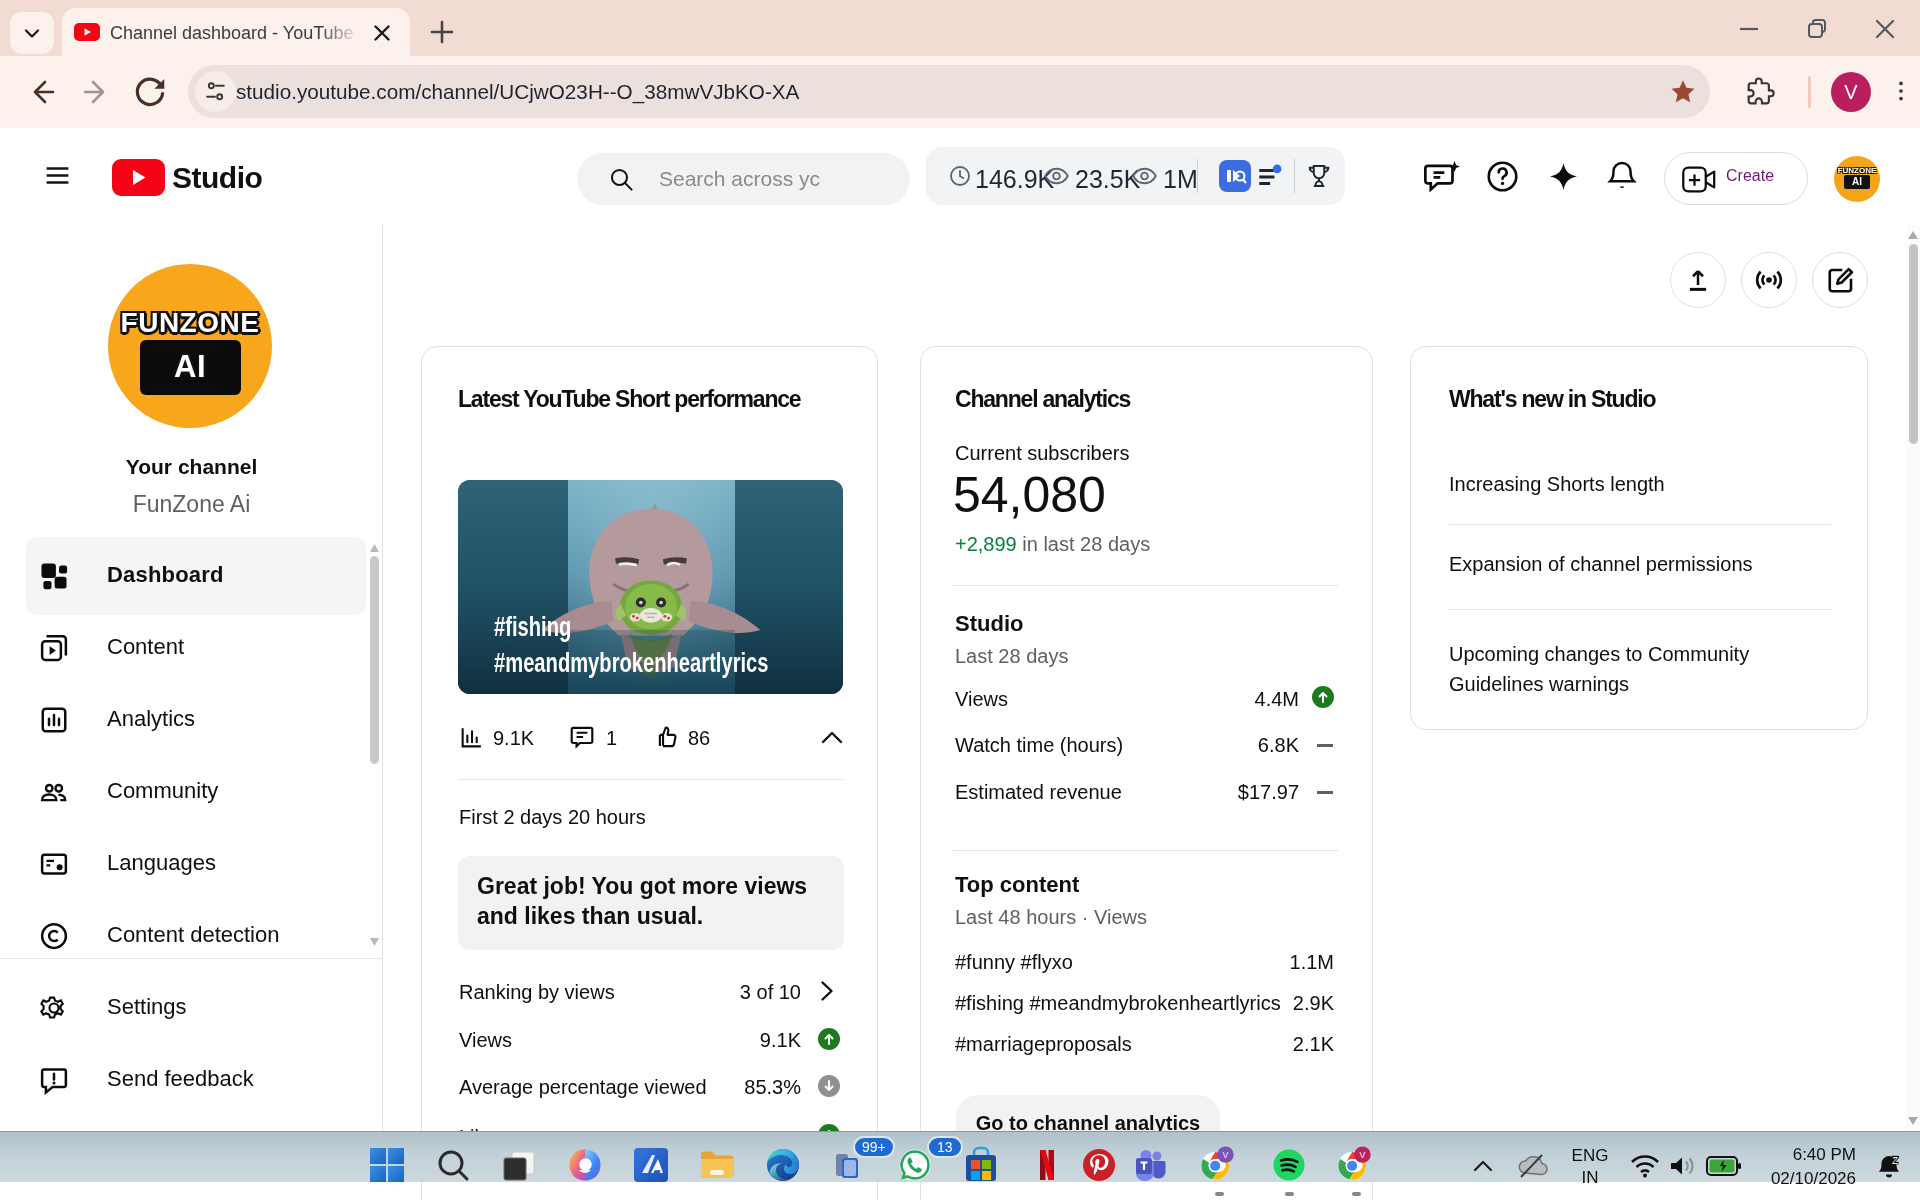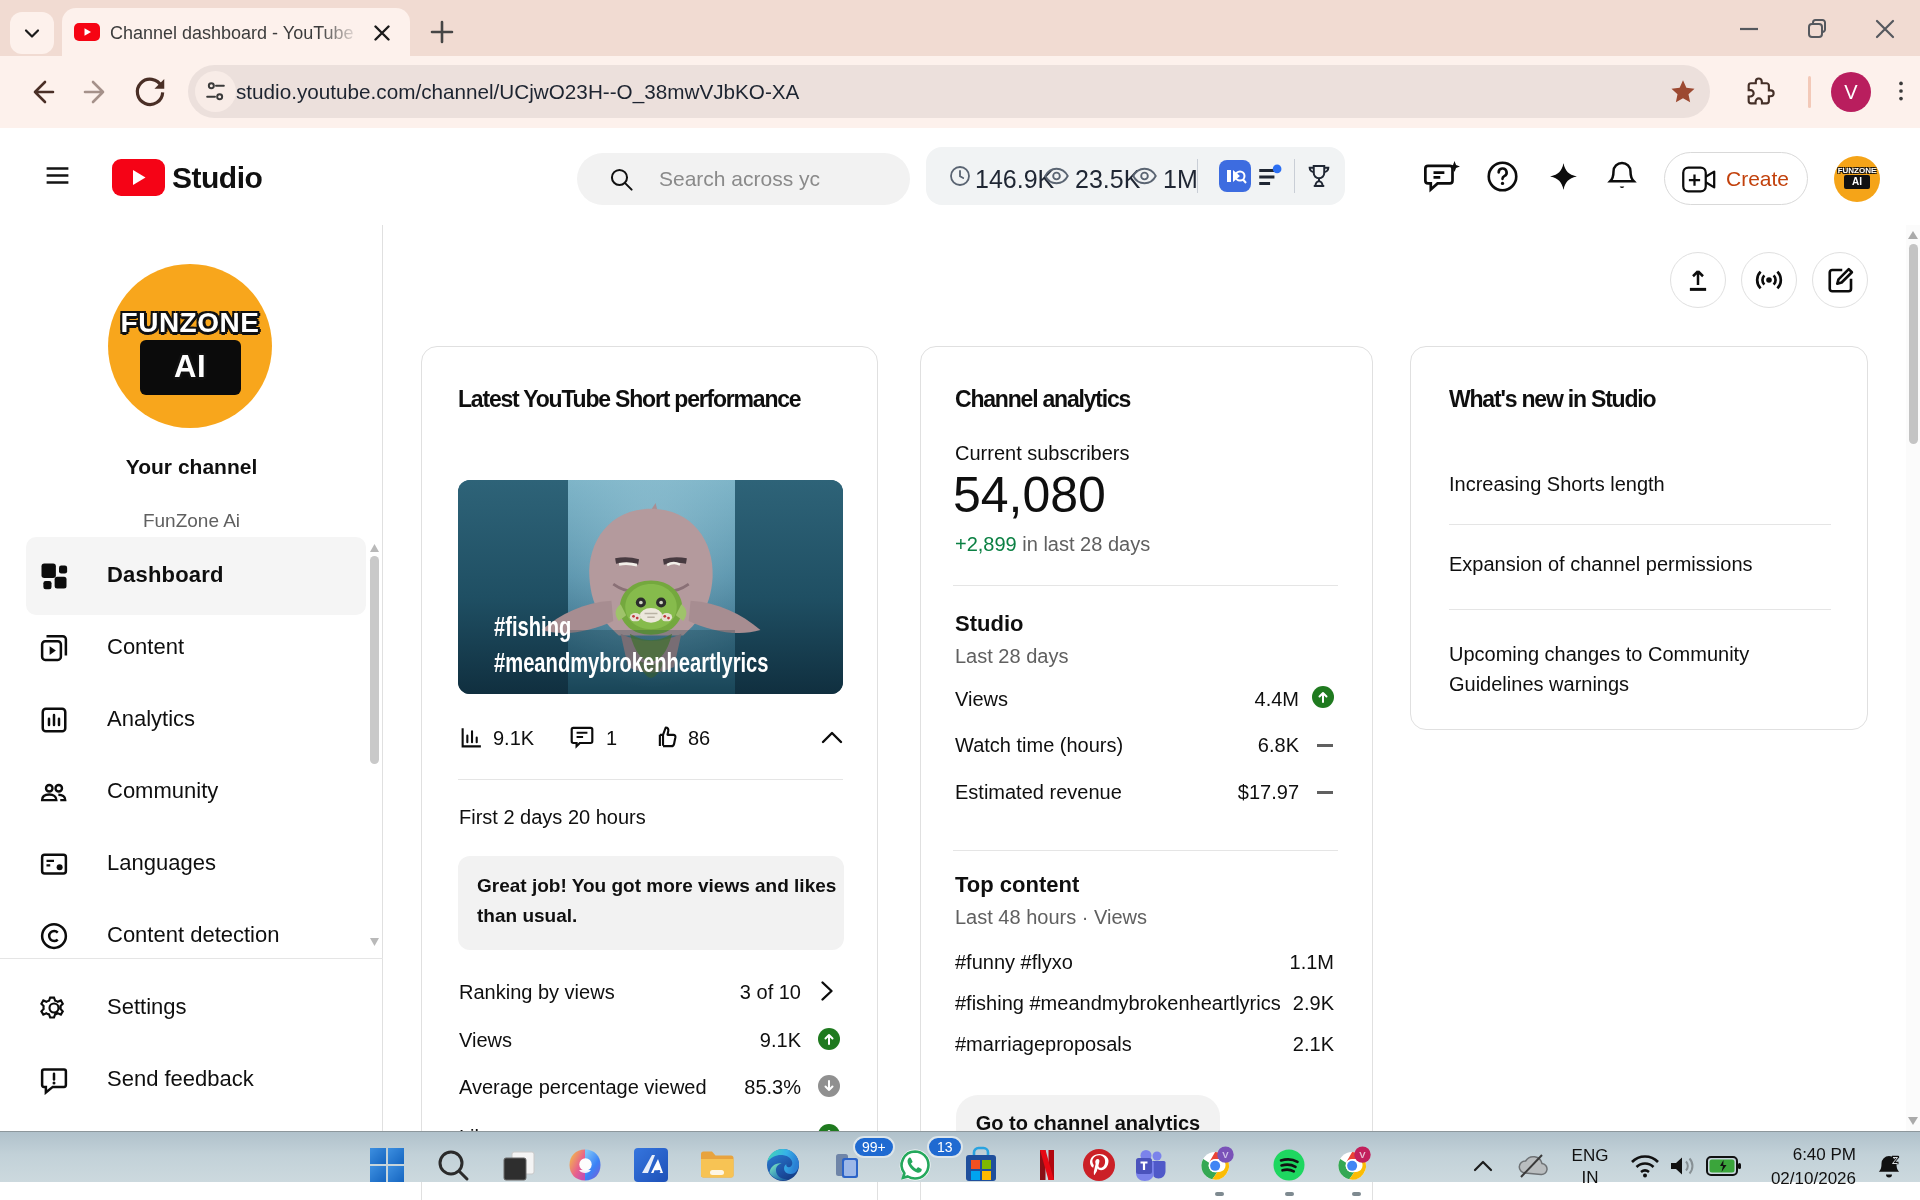--- a/index.html
+++ b/index.html
@@ -21,31 +21,31 @@
   #addrpill .url { position:absolute; left:48px; top:15px; font-size:20.7px; color:#1d2430; letter-spacing:0px; }
   .wctl { position:absolute; top:16px; }
 
   
   #header { position:absolute; top:128px; left:0; width:1920px; height:97px; background:#fff; }
   #searchpill { position:absolute; left:577px; top:25px; width:333px; height:52px; background:#f2f2f2; border-radius:26px; }
   #searchpill .ph { position:absolute; left:82px; top:14px; font-size:21px; color:#8a8a8a; white-space:nowrap; overflow:hidden; width:240px; }
   #statspill { position:absolute; left:926px; top:19px; width:419px; height:58px; background:#f1f3f4; border-radius:16px; color:#1f2633; }
   #statspill span.num { font-size:25px; font-weight:400; }
   #createbtn { position:absolute; left:1664px; top:24px; width:144px; height:53px; border:1px solid #d9d9d9; border-radius:27px; }
-  #createbtn .txt { position:absolute; left:61px; top:14px; font-size:21px; color:#c2410c; }
+  #createbtn .txt { position:absolute; left:61px; top:14px; font-size:16px; color:#701a75; }
   .avatar-mini { position:absolute; border-radius:50%; background:#f5a418; overflow:hidden; }
 
   
   #sidebar { position:absolute; top:225px; left:0; width:383px; height:906px; background:#fff; }
   #sidebar .vdiv { position:absolute; right:0; top:0; width:1px; height:906px; background:#e0e0e0; }
   #bigavatar { position:absolute; left:108px; top:39px; width:164px; height:164px; border-radius:50%; background:#f8a61c; overflow:hidden; }
   .fz-word { font-weight:700; color:#fff; letter-spacing:0.5px;
       text-shadow:-2px -2px 0 #111,2px -2px 0 #111,-2px 2px 0 #111,2px 2px 0 #111, 0 3px 0 #111, 3px 0px 0 #111; }
   #yourchannel { position:absolute; top:230px; width:383px; text-align:center; font-size:21px; font-weight:700; color:#0f0f0f; }
-  #channelname { position:absolute; top:266px; width:383px; text-align:center; font-size:19px; color:#606060;margin-top:19px; }
+  #channelname { position:absolute; top:266px; width:383px; text-align:center; font-size:23px; color:#606060; }
   .mi { position:absolute; left:0; width:383px; height:72px; }
   .mi .ic { position:absolute; left:39px; top:21px; width:30px; height:30px; }
   .mi .lbl { position:absolute; left:107px; top:22px; font-size:22px; color:#0f0f0f; }
   #mi-active { position:absolute; left:26px; top:312px; width:340px; height:78px; background:#f5f5f5; border-radius:10px; }
   #sdivider { position:absolute; left:0; top:733px; width:383px; height:1px; background:#e5e5e5; }
   #sscroll { position:absolute; left:370px; top:315px; width:9px; height:440px; }
   #sscroll .thumb { position:absolute; left:0; top:16px; width:9px; height:208px; background:#c9c9c9; border-radius:5px; }
 
   
   #content { position:absolute; top:225px; left:384px; width:1522px; height:906px; background:#fff; }
@@ -414,21 +414,21 @@
       <svg style="position:absolute;left:230px;top:376px" width="27" height="27" viewBox="0 0 24 24">
           <path d="M7 10.5 9.8 10.5 12.2 4 c1.6 0 2.6 1.4 2.3 3l-0.7 3.5 h5.2 a1.8 1.8 0 0 1 1.8 2.1 l-1.2 6 a2.5 2.5 0 0 1 -2.5 2 H9.8 M7 10.5 V20.5 M9.8 10.8 V20.3" fill="none" stroke="#0c0c0c" stroke-width="1.9" stroke-linejoin="round"></path>
         </svg>
       <div class="row20 grey" style="position:absolute;left:266px;top:380px">86</div>
       <svg style="position:absolute;left:399px;top:383px" width="22" height="14" viewBox="0 0 22 14">
           <path d="M2 12 11 3 20 12" stroke="#0c0c0c" stroke-width="2.4" fill="none" stroke-linecap="round" stroke-linejoin="round"></path>
         </svg>
       <div style="position:absolute;left:36px;top:432px;width:385px;height:1px;background:#e5e5e5"></div>
       <div class="row20 grey" style="position:absolute;left:37px;top:459px">First 2 days 20 hours</div>
       <div style="position:absolute;left:36px;top:509px;width:386px;height:94px;background:#f2f2f2;border-radius:12px">
-        <div style="position:absolute;left:19px;top:15px;font-size:19px;font-weight:700;line-height:30px;color:#0f0f0f">Great job! You got more views and likes than usual.</div>
+        <div style="position:absolute;left:19px;top:15px;font-size:23px;font-weight:700;line-height:30px;color:#0f0f0f">Great job! You got more views and likes than usual.</div>
       </div>
       <div class="row20" style="position:absolute;left:37px;top:634px">Ranking by views</div>
       <div class="row20" style="position:absolute;right:76px;top:634px">3 of 10</div>
       <svg style="position:absolute;right:43px;top:633px" width="14" height="22" viewBox="0 0 14 22">
           <path d="M2.5 2.5 11.5 11 2.5 19.5" stroke="#0c0c0c" stroke-width="2.4" fill="none" stroke-linecap="round" stroke-linejoin="round"></path>
         </svg>
       <div class="row20" style="position:absolute;left:37px;top:682px">Views</div>
       <div class="row20" style="position:absolute;right:76px;top:682px">9.1K</div>
       <div style="position:absolute;right:37px;top:681px;width:22px;height:22px;border-radius:50%;background:#1f7a1f">
         <svg width="22" height="22" viewBox="0 0 22 22">

